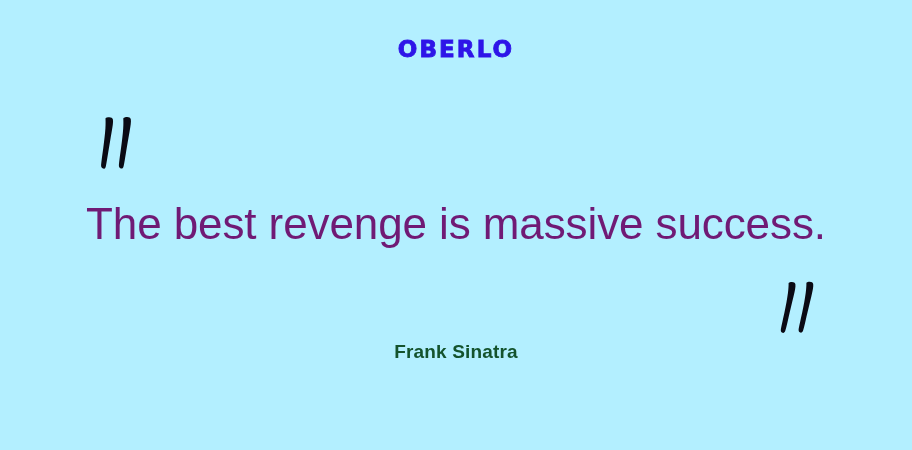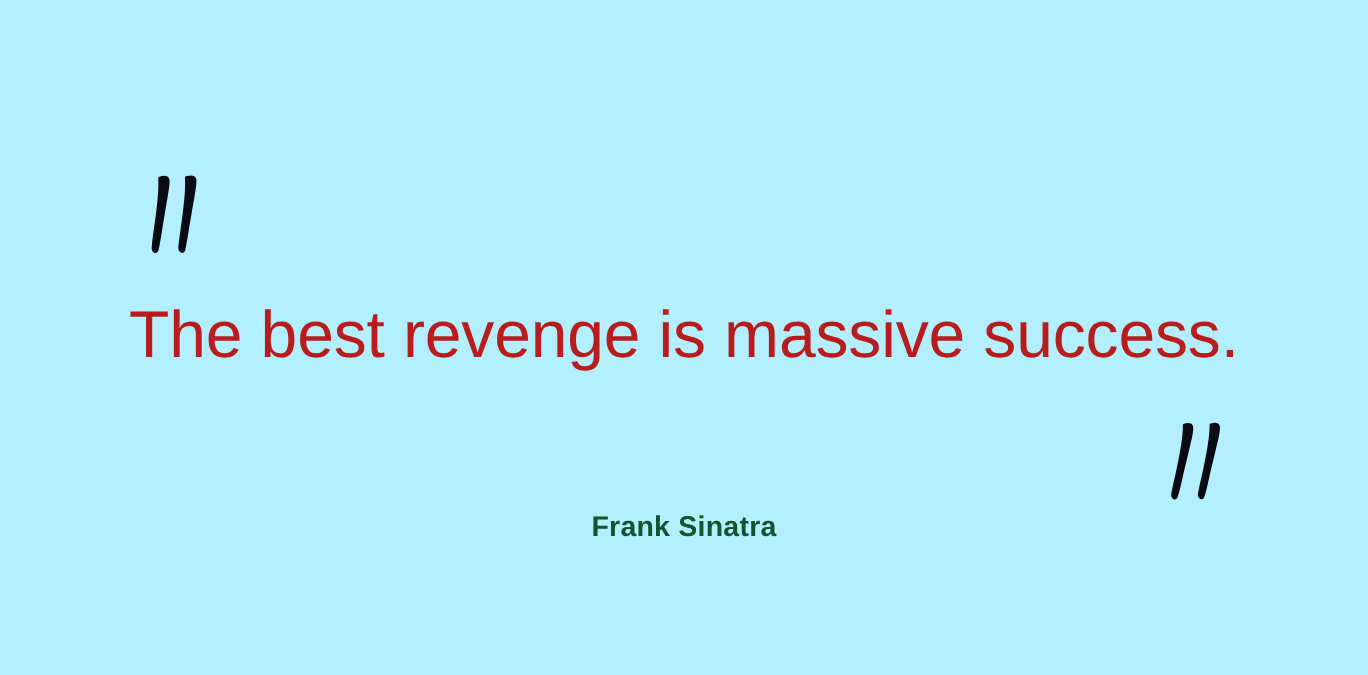--- a/index.html
+++ b/index.html
@@ -67,21 +67,21 @@
   
   .quote-text {
     position: absolute;
     top: 199px;
     left: 0;
     width: 912px;
     text-align: center;
     font-size: 44px;
     font-weight: 300;
     letter-spacing: -0.1px;
-    color: #b91c1c;
+    color: #701a75;
     line-height: 1.12;
     white-space: nowrap;
   }
 
   
   .attribution {
     position: absolute;
     top: 341px;
     left: 0;
     width: 912px;
@@ -92,20 +92,21 @@
     color: #14532d;
     line-height: 1.2;
     white-space: nowrap;
   }
 </style>
 </head>
 <body>
 
 <div class="card">
 
+  <div class="brand">OBERLO</div>
 
   <span class="quote-mark open">
     <svg viewBox="0 0 44 54" xmlns="http://www.w3.org/2000/svg" aria-hidden="true">
       <path d="M9.8 1.6 C12.6 0.6 15.4 1.2 15.9 3.4 C16.4 6.0 15.6 10.4 14.6 16.2
                C13.6 22.0 12.4 29.4 11.2 36.6 C10.3 42.2 9.6 46.8 8.8 50.4
                C8.4 52.2 7.4 53.0 6.1 52.6 C4.7 52.2 3.9 50.8 4.1 48.8
                C4.5 44.6 5.3 38.8 6.2 32.4 C7.2 25.2 8.0 18.2 8.4 12.6
                C8.7 8.2 8.6 4.6 8.5 3.2 C8.4 2.3 8.9 1.9 9.8 1.6 Z" fill="#0a0a14"></path>
       <path d="M27.6 1.4 C30.4 0.4 33.3 1.0 33.8 3.2 C34.3 5.9 33.5 10.3 32.5 16.1
                C31.4 22.0 30.2 29.4 29.0 36.5 C28.1 42.1 27.4 46.7 26.6 50.3

